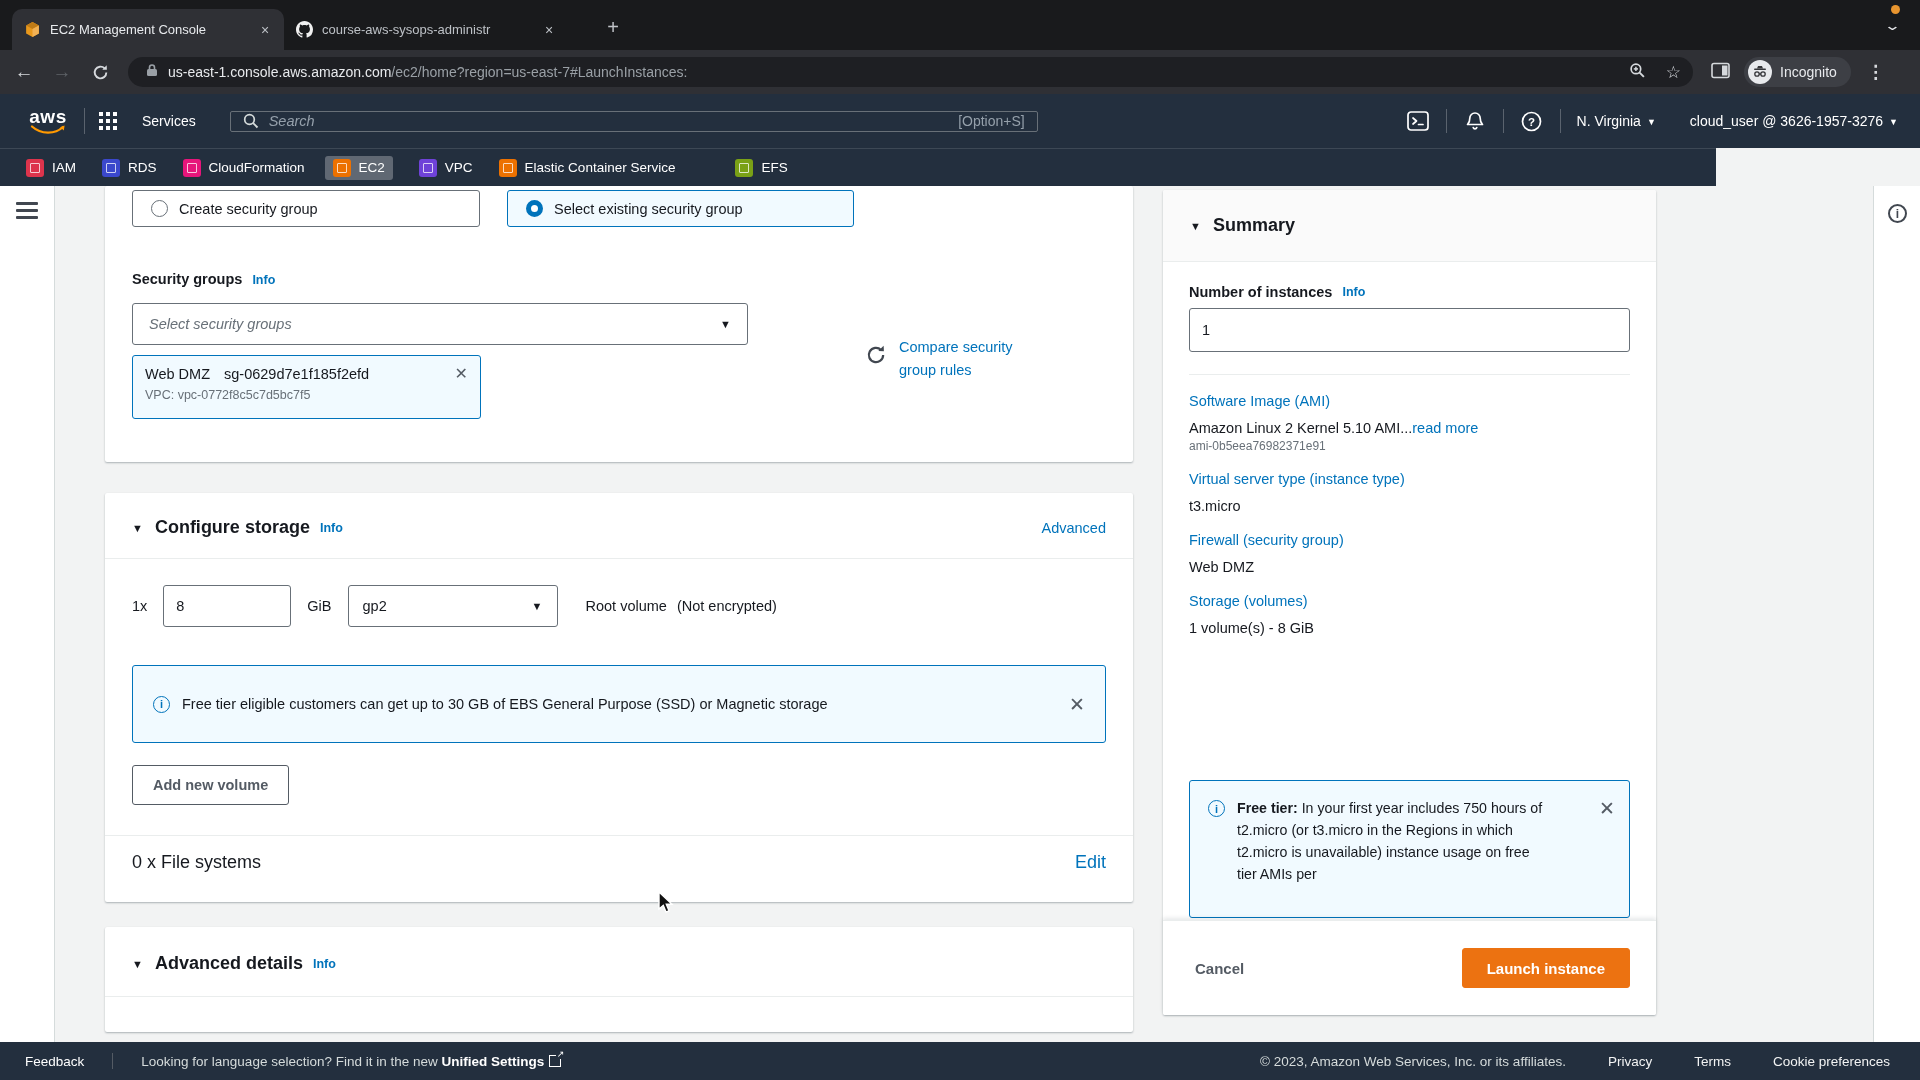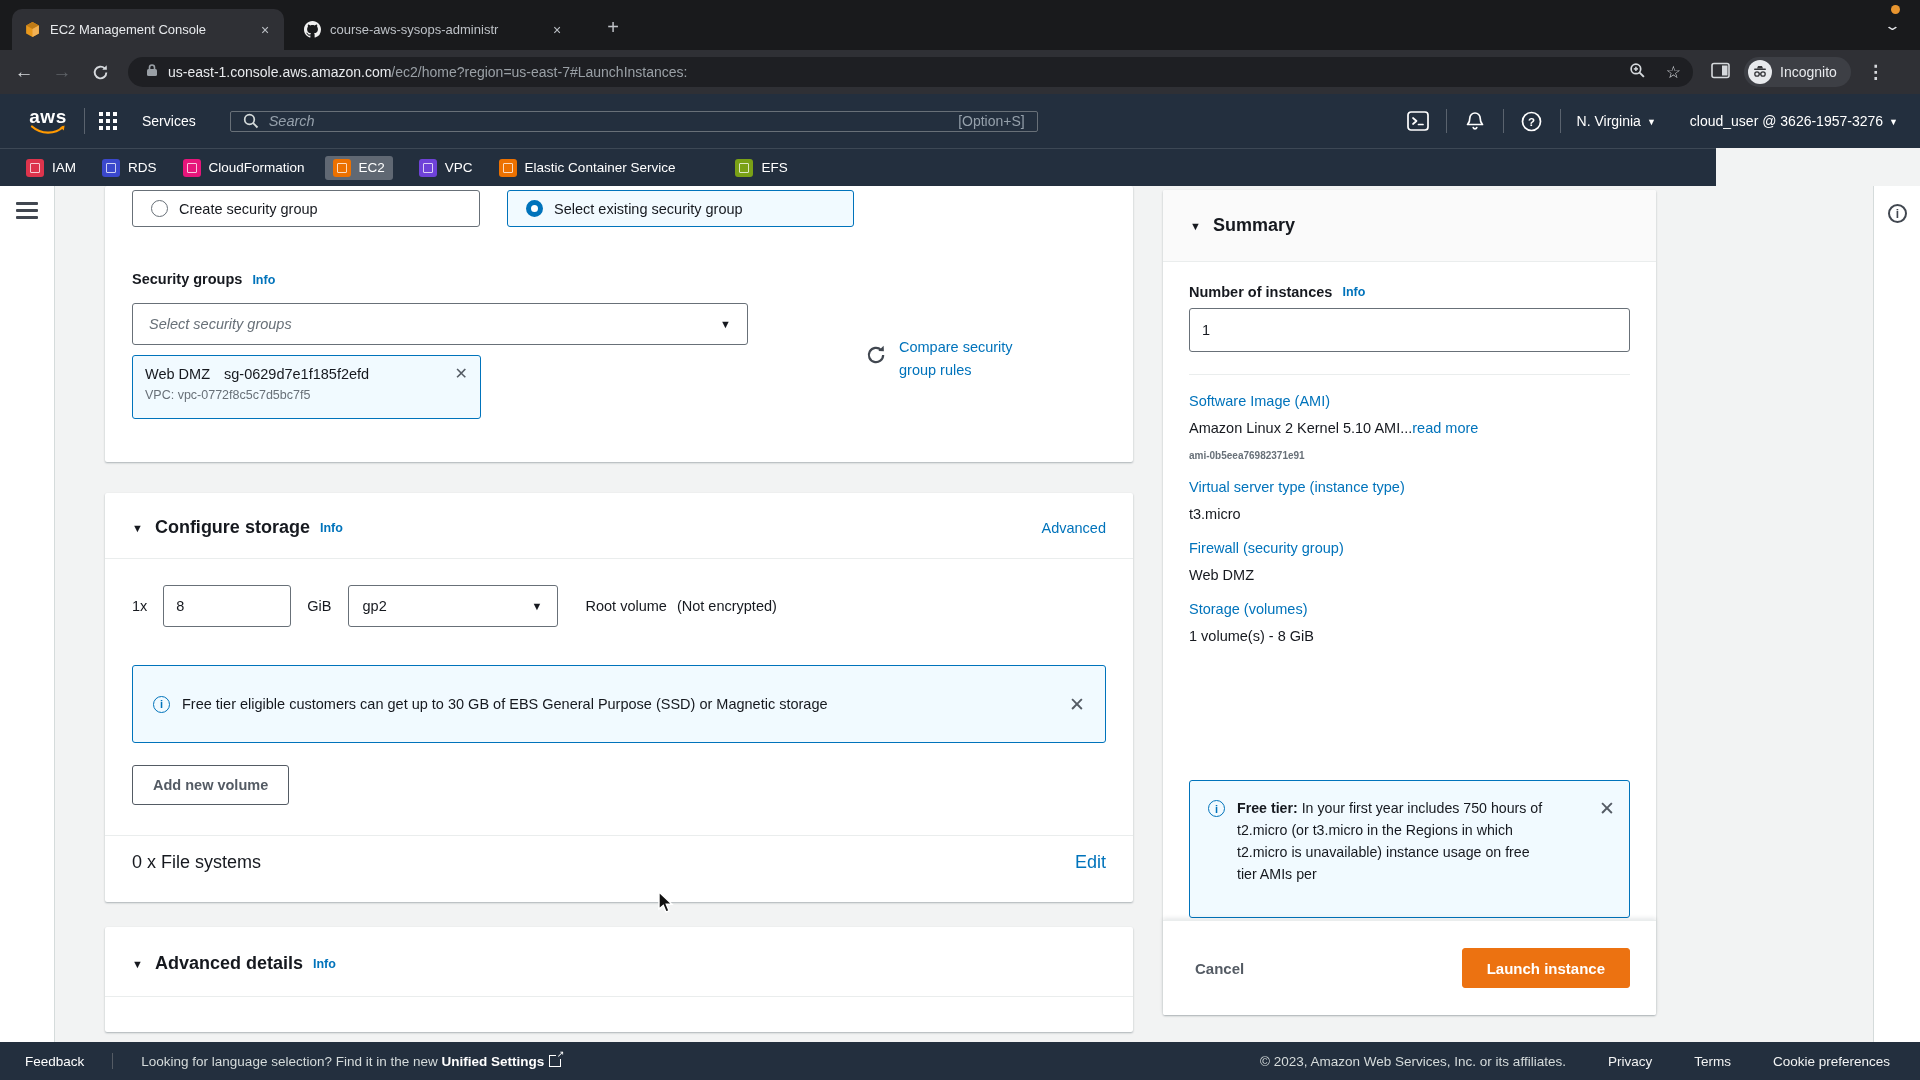--- a/index.html
+++ b/index.html
@@ -5,21 +5,21 @@
   * { box-sizing: border-box; margin: 0; padding: 0; }
   html,body { width:1920px; height:1080px; }
   body {
     font-family: "Liberation Sans", sans-serif;
     background:#f2f3f3; position:relative; overflow:hidden; color:#16191f;
   }
   
   .tabstrip { position:absolute; left:0; top:0; width:1920px; height:50px; background:#191a1c; }
   .tab { position:absolute; bottom:0; height:41px; border-radius:10px 10px 0 0; display:flex; align-items:center; padding:0 10px 0 12px; font-size:13px; }
   .tab.active { left:12px; width:272px; background:#2f3035; color:#e8eaed; }
-  .tab.inactive { left:292px; width:284px; color:#bdc1c6; }
+  .tab.inactive { left:284px; width:284px; color:#bdc1c6; }
   .tab .favicon { width:17px; height:17px; margin-right:9px; flex:0 0 auto; }
   .tab .tab-title { flex:1; white-space:nowrap; overflow:hidden; }
   .tab .tab-close { width:18px; height:18px; border-radius:50%; display:flex; align-items:center; justify-content:center; font-size:14px; color:#bdc1c6; margin-left:6px; cursor:pointer; }
   .newtab-btn { position:absolute; left:600px; top:14px; width:26px; height:26px; color:#c0c3c8; font-size:20px; display:flex; align-items:center; justify-content:center; border-radius:50%; cursor:pointer; }
   .record-dot { position:absolute; right:20px; top:5px; width:9px; height:9px; border-radius:50%; background:#e8952f; }
   .strip-chevron { position:absolute; right:22px; top:18px; color:#e8eaed; font-size:13px; transform:scaleX(1.6); }
   .toolbar { position:absolute; left:0; top:50px; width:1920px; height:44px; background:#2f3035; display:flex; align-items:center; }
   .nav-btn { width:28px; height:28px; display:flex; align-items:center; justify-content:center; font-size:19px; color:#d6d9dd; margin-left:10px; cursor:pointer; }
   .nav-btn.disabled { color:#5f6368; }
   .omnibox { height:30px; background:#1e1f23; border-radius:15px; margin-left:14px; width:1565px; display:flex; align-items:center; padding:0 12px; }
@@ -106,21 +106,21 @@
   
   #card-summary { left:1163px; top:4px; width:493px; height:825px; }
   .summary-header { height:72px; background:#fafafa; border-bottom:1px solid #eaeded; display:flex; align-items:center; padding:0 27px; border-radius:2px 2px 0 0; }
   .summary-body { padding:22px 26px 0 26px; }
   .num-label-row { display:flex; align-items:center; }
   #num-instances { width:441px; height:44px; margin-top:8px; }
   .summary-hr { border:none; border-top:1px solid #eaeded; margin:22px 0 18px 0; }
   .sum-field { margin-bottom:18px; }
   .sum-label { font-size:14.5px; color:#0073bb; cursor:pointer; }
   .sum-value { font-size:14.5px; color:#16191f; margin-top:11px; }
-  .sum-sub { font-size:10px; color:#687078; margin-top:14px;font-weight:bold; }
+  .sum-sub { font-size:12px; color:#687078; margin-top:3px; }
   .sum-alert { position:absolute; left:26px; top:590px; width:441px; height:138px; background:#f1faff; border:1px solid #0073bb; border-radius:3px; padding:16px 14px 0 18px; display:flex; }
   .sum-alert-text { width:312px; font-size:14.2px; line-height:1.55; margin-left:12px; }
   .summary-footer { position:absolute; left:0; right:0; bottom:0; height:95px; background:#fff; border-top:1px solid #eaeded; box-shadow:0 -2px 4px rgba(0,28,36,.1); display:flex; align-items:center; padding:0 26px; border-radius:0 0 2px 2px; }
   .cancel-btn { font-size:15px; font-weight:700; color:#545b64; margin-left:6px; cursor:pointer; }
   .launch-btn { margin-left:auto; height:40px; background:#ec7211; border:1px solid #ec7211; border-radius:3px; color:#fff; font-weight:700; font-size:15px; padding:0 24px; cursor:pointer; font-family:"Liberation Sans",sans-serif; }
   
   .page-footer { position:absolute; left:0; top:1042px; width:1920px; height:38px; background:#232f3e; display:flex; align-items:center; font-size:13.5px; color:#d5dbdb; }
   .footer-left { display:flex; align-items:center; margin-left:25px; gap:28px; }
   .footer-feedback { color:#fff; cursor:pointer; }
   .footer-sep { width:1px; height:16px; background:#545b64; }

